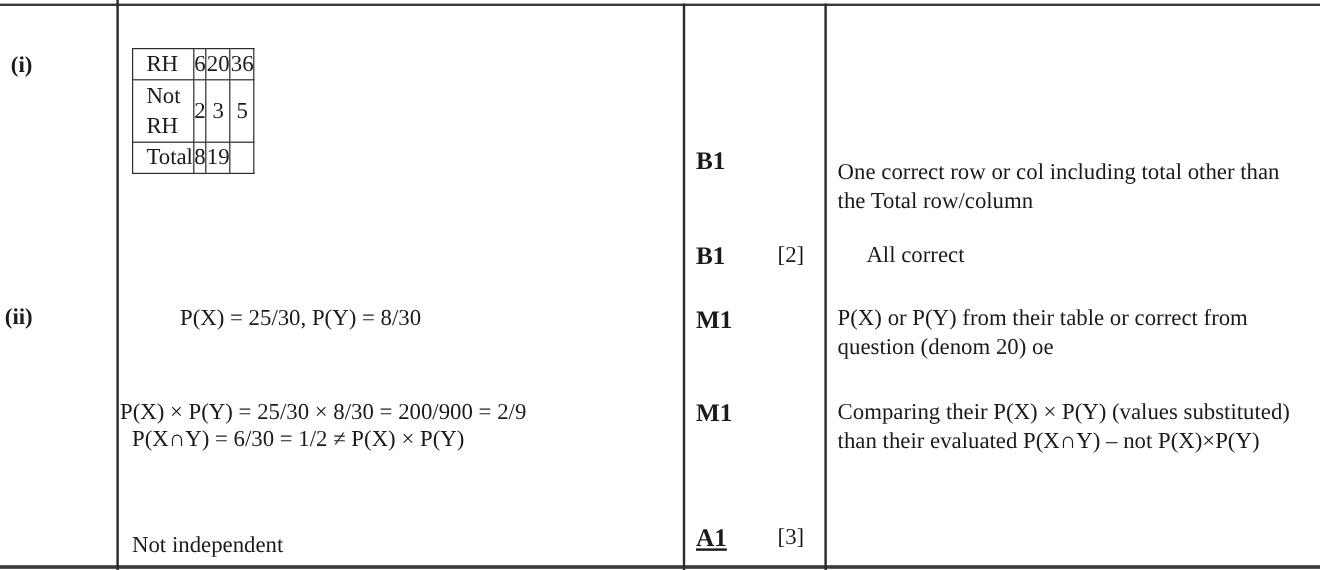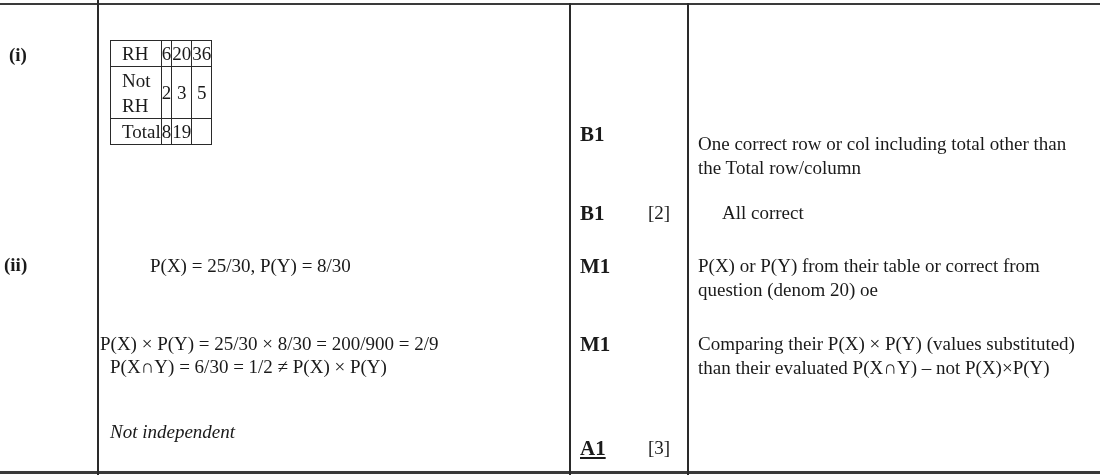--- a/index.html
+++ b/index.html
@@ -63,21 +63,21 @@
 
 <div class="abs mark" style="left:580px; top:202px;">B1</div>
 <div class="abs total" style="left:648px; top:202px;">[2]</div>
 <div class="abs" style="left:722px; top:202px;">All correct</div>
 
 <div class="abs part" style="left:4px; top:254px;">(ii)</div>
 
 <div class="abs" style="left:110px; top:255px;margin-left:40px;">P(X) = 25/30, P(Y) = 8/30</div>
 <div class="abs" style="left:100px; top:333px;">P(X) × P(Y) = 25/30 × 8/30 = 200/900 = 2/9</div>
 <div class="abs" style="left:110px; top:356px;">P(X∩Y) = 6/30 = 1/2 ≠ P(X) × P(Y)</div>
-<div class="abs" style="left:110px; top:421px;font-style:italic;">Not independent</div>
+<div class="abs" style="left:110px; top:444px;">Not independent</div>
 
 <div class="abs mark" style="left:580px; top:255px;">M1</div>
 <div class="abs comment" style="left:698px; top:254px; width:380px;">P(X) or P(Y) from their table or correct from question (denom 20) oe</div>
 
 <div class="abs mark" style="left:580px; top:333px;">M1</div>
 <div class="abs comment" style="left:698px; top:332px; width:392px;">Comparing their P(X) × P(Y) (values substituted) than their evaluated P(X∩Y) – not P(X)×P(Y)</div>
 
 <div class="abs mark" style="left:580px; top:437px;text-decoration:underline;">A1</div>
 <div class="abs total" style="left:648px; top:437px;">[3]</div>
 

